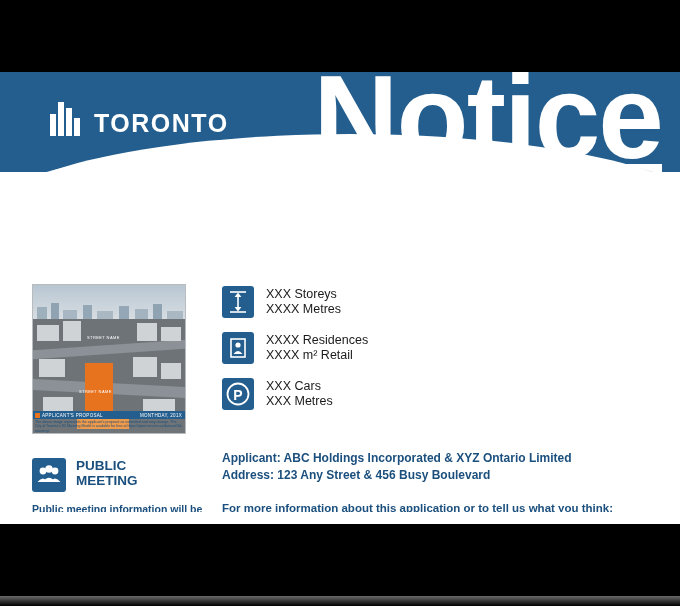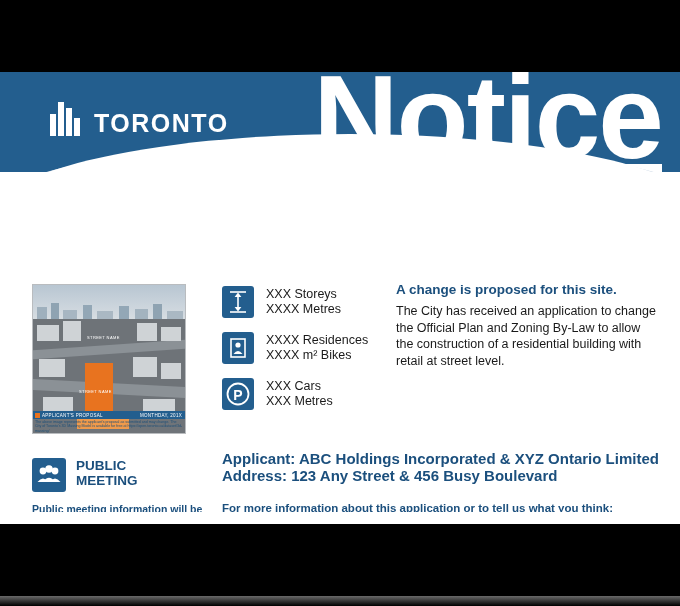--- a/index.html
+++ b/index.html
@@ -53,21 +53,21 @@
   .r-body{color:#1a1a1a;font-size:12.5px;line-height:16.5px;}
 
   
   .pm{position:absolute;left:32px;top:272px;width:190px;}
   .pm-top{display:flex;align-items:flex-start;}
   .pm-icon{width:34px;height:34px;background:#235e8e;border-radius:3px;position:relative;flex:0 0 auto;}
   .pm-title{margin-left:10px;color:#1b4f7d;font-size:13.5px;font-weight:bold;line-height:15px;}
   .pm-text{margin-top:10px;color:#1b4f7d;font-size:10.5px;font-weight:bold;line-height:14px;}
 
   
-  .applicant{position:absolute;left:222px;top:264px;width:440px;color:#1b4f7d;font-size:15px;font-weight:bold;line-height:17px;}
+  .applicant{position:absolute;left:222px;top:264px;width:440px;color:#1b4f7d;font-size:12px;font-weight:bold;line-height:17px;}
   .moreinfo{position:absolute;left:222px;top:316px;width:440px;color:#1b4f7d;font-size:11.5px;font-weight:bold;}
 
   .shadow{position:absolute;left:0;top:524px;width:680px;height:10px;background:linear-gradient(#6a6a6a,#000);}
 </style>
 </head>
 <body>
 
 <div class="stage">
 
   <div class="sign">
@@ -151,43 +151,39 @@
           <div class="icon-row">
             <div class="sqicon">
               <svg width="32" height="32" viewBox="0 0 32 32">
                 <rect x="9" y="7" width="14" height="18" fill="none" stroke="#fff" stroke-width="1.6"></rect>
                 <circle cx="16" cy="13" r="2.6" fill="#fff"></circle>
                 <path d="M11.5 22 Q16 16 20.5 22 Z" fill="#fff"></path>
               </svg>
             </div>
             <div class="icon-text">
               <div>XXXX Residences</div>
-              <div>XXXX m² Bikes</div>
+              <div>XXXX m² Retail</div>
             </div>
           </div>
 
           <div class="icon-row">
             <div class="sqicon">
               <svg width="32" height="32" viewBox="0 0 32 32">
                 <circle cx="16" cy="16" r="10.5" fill="none" stroke="#fff" stroke-width="1.8"></circle>
                 <text x="16" y="21.5" font-size="14" font-family="Liberation Sans, sans-serif" font-weight="bold" fill="#fff" text-anchor="middle">P</text>
               </svg>
             </div>
             <div class="icon-text">
               <div>XXX Cars</div>
               <div>XXX Metres</div>
             </div>
           </div>
 
         </div>
 
-        <div class="right">
-          <div class="r-head">A change is proposed for this site.</div>
-          <div class="r-body">The City has received an application to change the Official Plan and Zoning By-Law to allow the construction of a residential building with retail at street level.</div>
-        </div>
 
         <div class="pm">
           <div class="pm-top">
             <div class="pm-icon">
               <svg width="34" height="34" viewBox="0 0 34 34">
                 <circle cx="11" cy="13" r="3.4" fill="#fff"></circle>
                   <path d="M5.5 24 Q11 17 16.5 24 Z" fill="#fff"></path>
                 <circle cx="23" cy="13" r="3.4" fill="#fff"></circle>
                   <path d="M17.5 24 Q23 17 28.5 24 Z" fill="#fff"></path>
                 <circle cx="17" cy="11" r="3.8" fill="#fff"></circle>

